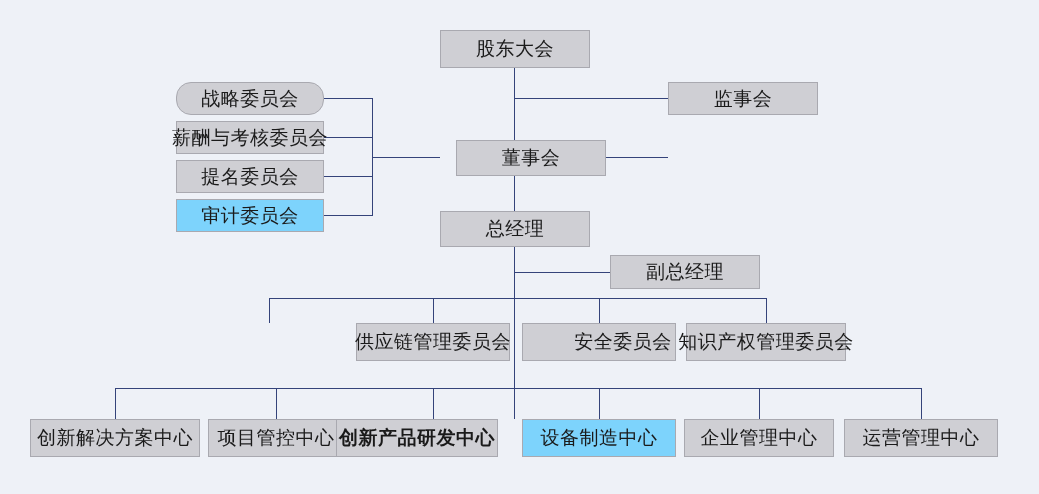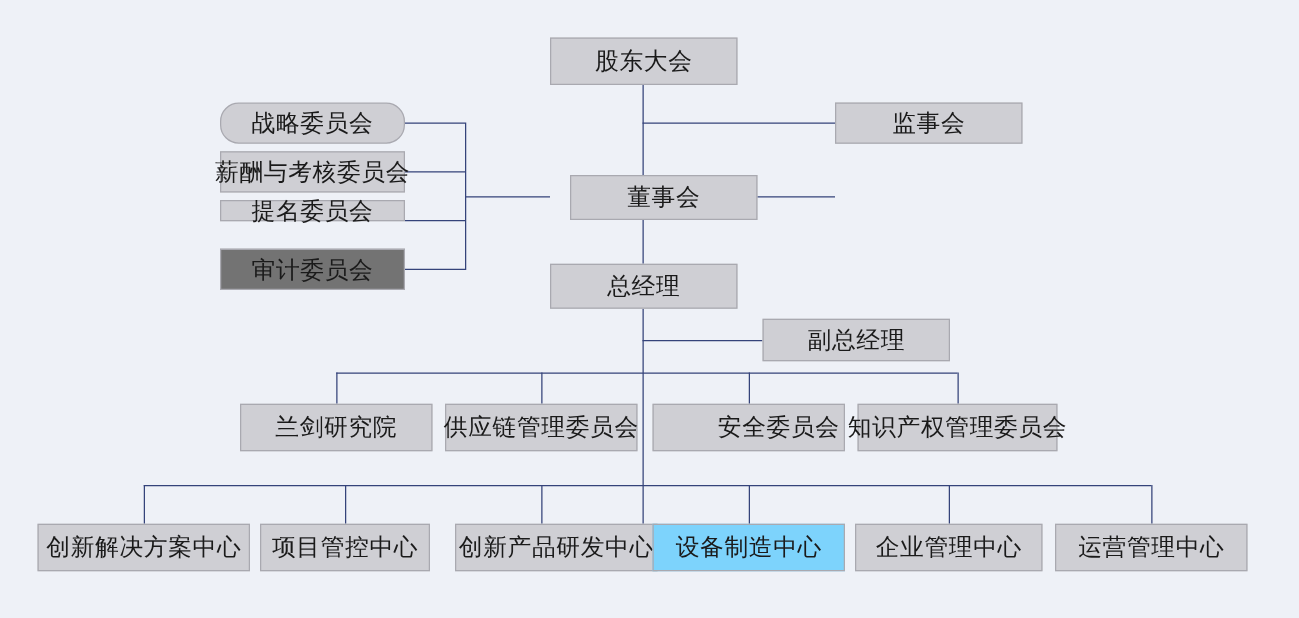--- a/index.html
+++ b/index.html
@@ -64,27 +64,26 @@
     <div class="line v" style="left: 276px; top: 388px; height: 31px; background: rgb(52, 67, 122);"></div>
     <div class="line v" style="left: 433px; top: 388px; height: 31px; background: rgb(52, 67, 122);"></div>
     <div class="line v" style="left: 599px; top: 388px; height: 31px; background: rgb(52, 67, 122);"></div>
     <div class="line v" style="left: 759px; top: 388px; height: 31px; background: rgb(52, 67, 122);"></div>
     <div class="line v" style="left: 921px; top: 388px; height: 31px; background: rgb(52, 67, 122);"></div>
     <div class="node" style="left: 440px; top: 30px; width: 150px; height: 38px; background: rgb(207, 207, 212);">股东大会</div>
     <div class="node" style="left: 668px; top: 82px; width: 150px; height: 33px; background: rgb(207, 207, 212);">监事会</div>
     <div class="node" style="left: 176px; top: 82px; width: 148px; height: 33px; background: rgb(207, 207, 212); border-radius: 15px;">战略委员会</div>
     <div class="node" style="left: 176px; top: 121px; width: 148px; height: 33px; background: rgb(207, 207, 212);">薪酬与考核委员会</div>
     <div class="node" style="left: 440px; top: 140px; width: 150px; height: 36px; background: rgb(207, 207, 212); margin-left: 16px;">董事会</div>
-    <div class="node" style="left: 176px; top: 160px; width: 148px; height: 17px; background: rgb(207, 207, 212);">提名委员会</div>
-    <div class="node" style="left: 176px; top: 199px; width: 148px; height: 33px; background: #737373;">审计委员会</div>
+    <div class="node" style="left: 176px; top: 160px; width: 148px; height: 33px; background: rgb(207, 207, 212);">提名委员会</div>
+    <div class="node" style="left: 176px; top: 199px; width: 148px; height: 33px; background: #7dd3fc;">审计委员会</div>
     <div class="node" style="left: 440px; top: 211px; width: 150px; height: 36px; background: rgb(207, 207, 212);">总经理</div>
     <div class="node" style="left: 610px; top: 255px; width: 150px; height: 34px; background: rgb(207, 207, 212);">副总经理</div>
-    <div class="node" style="left: 192px; top: 323px; width: 154px; height: 38px; background: rgb(207, 207, 212);">兰剑研究院</div>
     <div class="node" style="left: 356px; top: 323px; width: 154px; height: 38px; background: rgb(207, 207, 212);">供应链管理委员会</div>
     <div class="node" style="left: 522px; top: 323px; width: 154px; height: 38px; background: rgb(207, 207, 212); padding-left: 48px;">安全委员会</div>
     <div class="node" style="left: 686px; top: 323px; width: 160px; height: 38px; background: rgb(207, 207, 212);">知识产权管理委员会</div>
     <div class="node" style="left: 30px; top: 419px; width: 170px; height: 38px; background: rgb(207, 207, 212);">创新解决方案中心</div>
     <div class="node" style="left: 208px; top: 419px; width: 136px; height: 38px; background: rgb(207, 207, 212);">项目管控中心</div>
-    <div class="node" style="left: 364px; top: 419px; width: 162px; height: 38px; background: rgb(207, 207, 212);">创新产品研发中心</div>
+    <div class="node" style="left: 336px; top: 419px; width: 162px; height: 38px; background: rgb(207, 207, 212); font-weight: bold;">创新产品研发中心</div>
     <div class="node" style="left: 522px; top: 419px; width: 154px; height: 38px; background: #7dd3fc;">设备制造中心</div>
     <div class="node" style="left: 684px; top: 419px; width: 150px; height: 38px; background: rgb(207, 207, 212);">企业管理中心</div>
     <div class="node" style="left: 844px; top: 419px; width: 154px; height: 38px; background: rgb(207, 207, 212);">运营管理中心</div>
   </div>
 
 </body></html>

